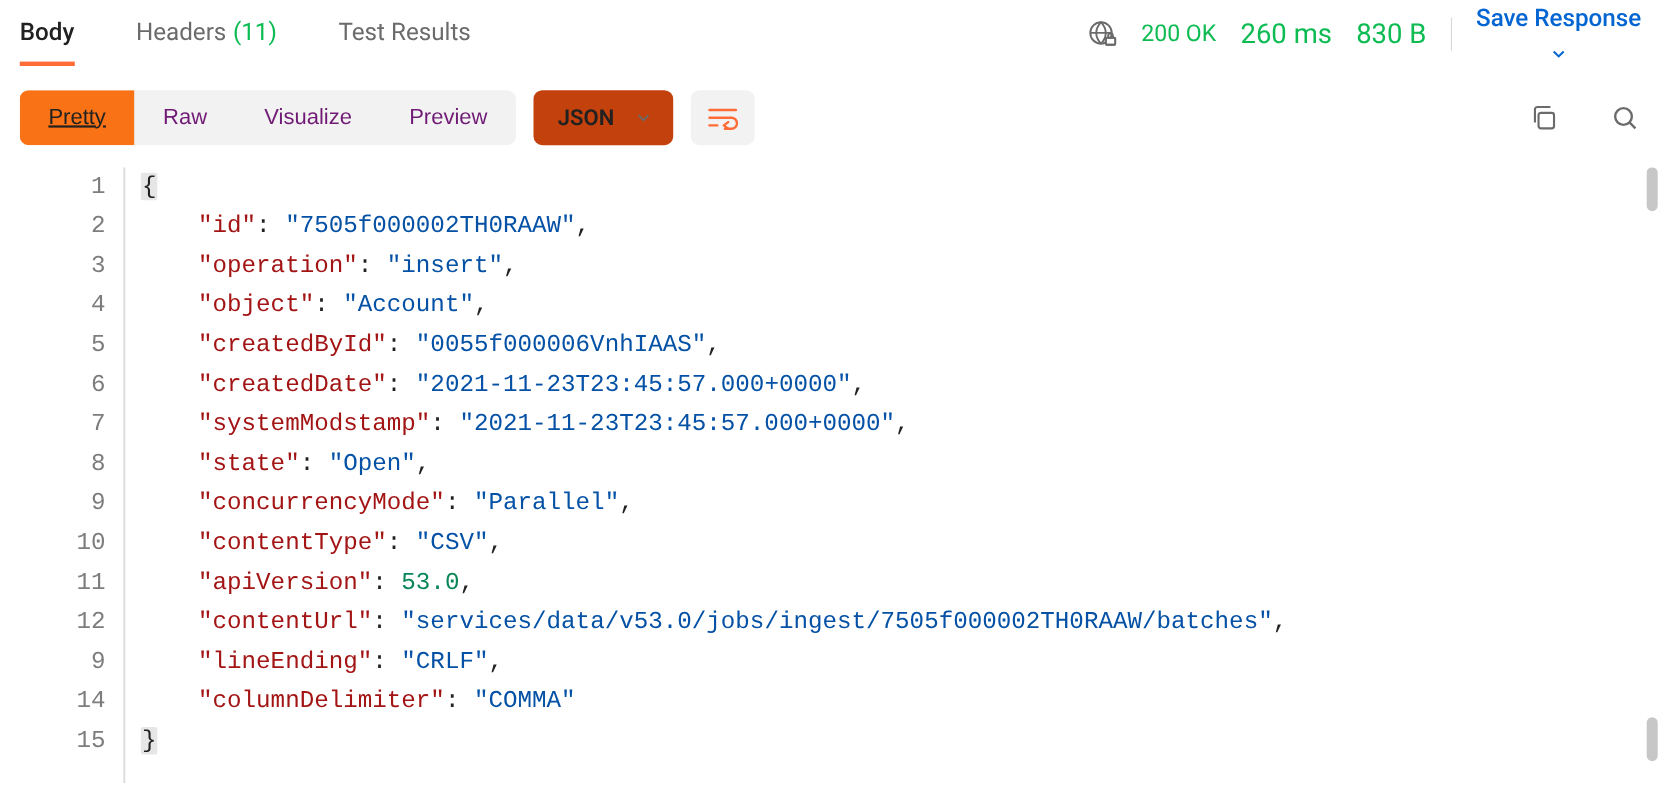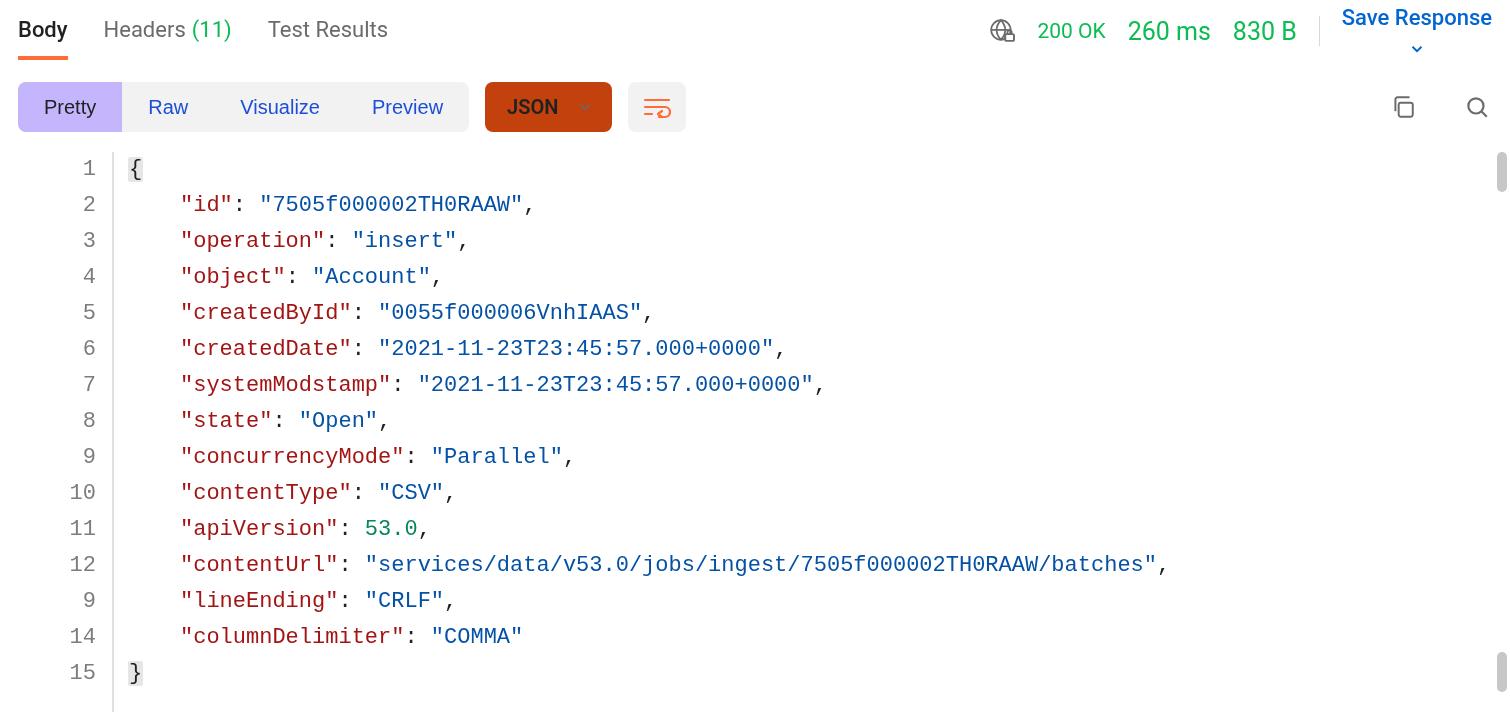--- a/index.html
+++ b/index.html
@@ -12,21 +12,21 @@
       height: 726px;
       overflow: hidden;
     }
 
     
     .tabs-row {
       display: flex;
       align-items: center;
       padding: 12px 18px 0 18px;
       height: 64px;
-      gap: 36px;
+      gap: 56px;
     }
     .tab {
       font-size: 22px;
       color: #6b6b6b;
       cursor: pointer;
       padding-bottom: 14px;
       border-bottom: 4px solid transparent;
       display: flex;
       align-items: center;
       gap: 6px;
@@ -77,31 +77,32 @@
     .seg-group {
       display: inline-flex;
       background: #f2f2f2;
       border-radius: 8px;
       overflow: hidden;
       height: 50px;
     }
     .seg-btn {
       padding: 0 26px;
       font-size: 20px;
-      color: #1d4ed8;
+      color: #701a75;
       display: flex;
       align-items: center;
       cursor: pointer;
       border: none;
       background: transparent;
     }
     .seg-btn.active {
-      background: #c4b5fd;
+      background: #f97316;
       color: #212121;
       font-weight: 500;
+      text-decoration: underline;
     }
 
     .dropdown {
       display: inline-flex;
       align-items: center;
       background: #c2410c;
       border-radius: 8px;
       height: 50px;
       padding: 0 18px 0 22px;
       gap: 18px;

